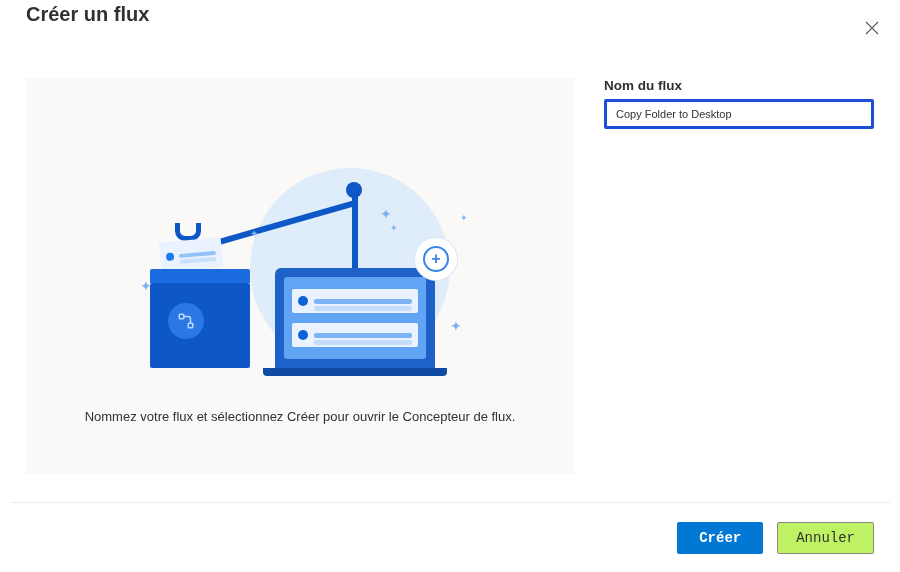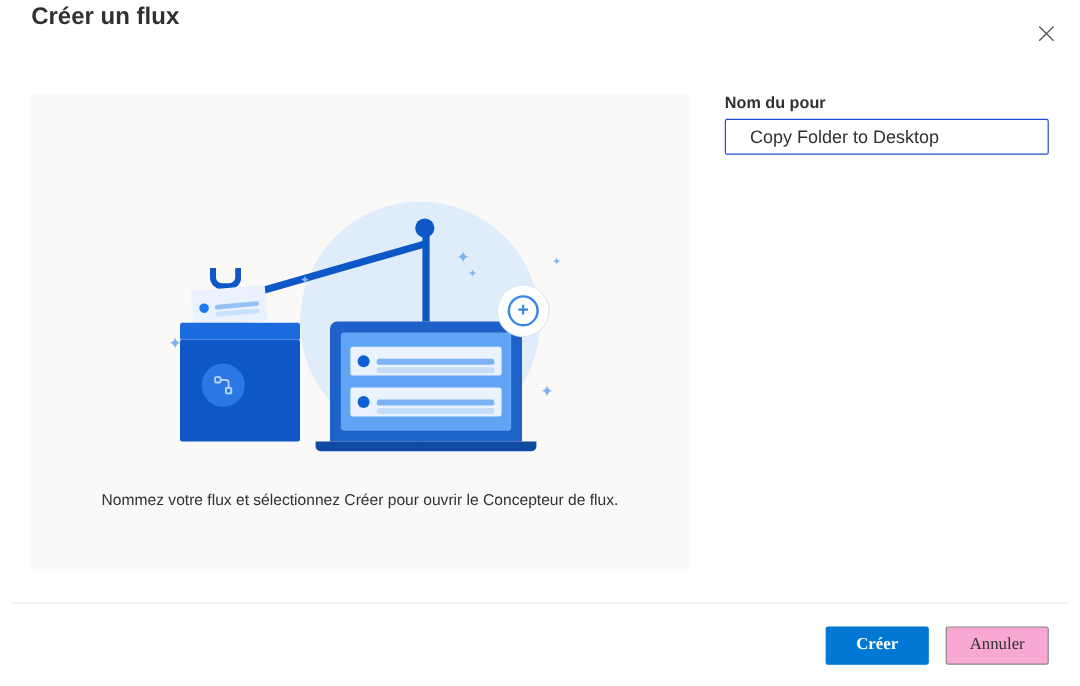--- a/index.html
+++ b/index.html
@@ -73,24 +73,24 @@
     padding-top: 0;
   }
   .field-label {
     font-size: 13.5px;
     font-weight: 600;
     margin-bottom: 6px;
   }
   .text-input {
     width: 270px;
     height: 30px;
-    border: 1px solid #1d4ed8;
+    border: 3px solid #1d4ed8;
     border-radius: 2px;
-    padding: 0 20px;
-    font-size: 15px;
+    padding: 0 9px;
+    font-size: 11px;
     font-family: inherit;
     color: #323130;
     outline: none;
   }
 
   .footer {
     position: absolute;
     left: 10px;
     right: 10px;
     bottom: 0px;
@@ -100,32 +100,32 @@
     align-items: center;
     justify-content: flex-end;
     gap: 14px;
     padding-right: 16px;
   }
   .btn {
     height: 32px;
     min-width: 86px;
     padding: 0 18px;
     font-size: 14px;
-    font-family: Liberation Serif, serif;
+    font-family: Liberation Mono, monospace;
     border-radius: 2px;
     cursor: pointer;
   }
   .btn-primary {
     background: #0078d4;
     color: #fff;
     border: 1px solid #0078d4;
     font-weight: 600;
   }
   .btn-secondary {
-    background: #f9a8d4;
+    background: #bef264;
     color: #323130;
     border: 1px solid #8a8886;
   }
 
   
   .circle-bg {
     position: absolute;
     width: 200px; height: 200px;
     background: #dfecfa;
     border-radius: 50%;
@@ -297,21 +297,21 @@
           <div class="spark s2">✦</div>
         <div class="spark s3">✦</div>
           <div class="spark s4">✦</div>
         <div class="spark s5">✦</div>
           <div class="spark s6">✦</div>
       </div>
       <div class="preview-caption">Nommez votre flux et sélectionnez Créer pour ouvrir le Concepteur de flux.</div>
     </div>
 
     <div class="form-panel">
-      <div class="field-label">Nom du pour</div>
+      <div class="field-label">Nom du flux</div>
       <input type="text" class="text-input" value="Copy Folder to Desktop" style="">
     </div>
 
   </div>
 
   <div class="footer">
     <button class="btn btn-primary">Créer</button>
     <button class="btn btn-secondary">Annuler</button>
   </div>
 

